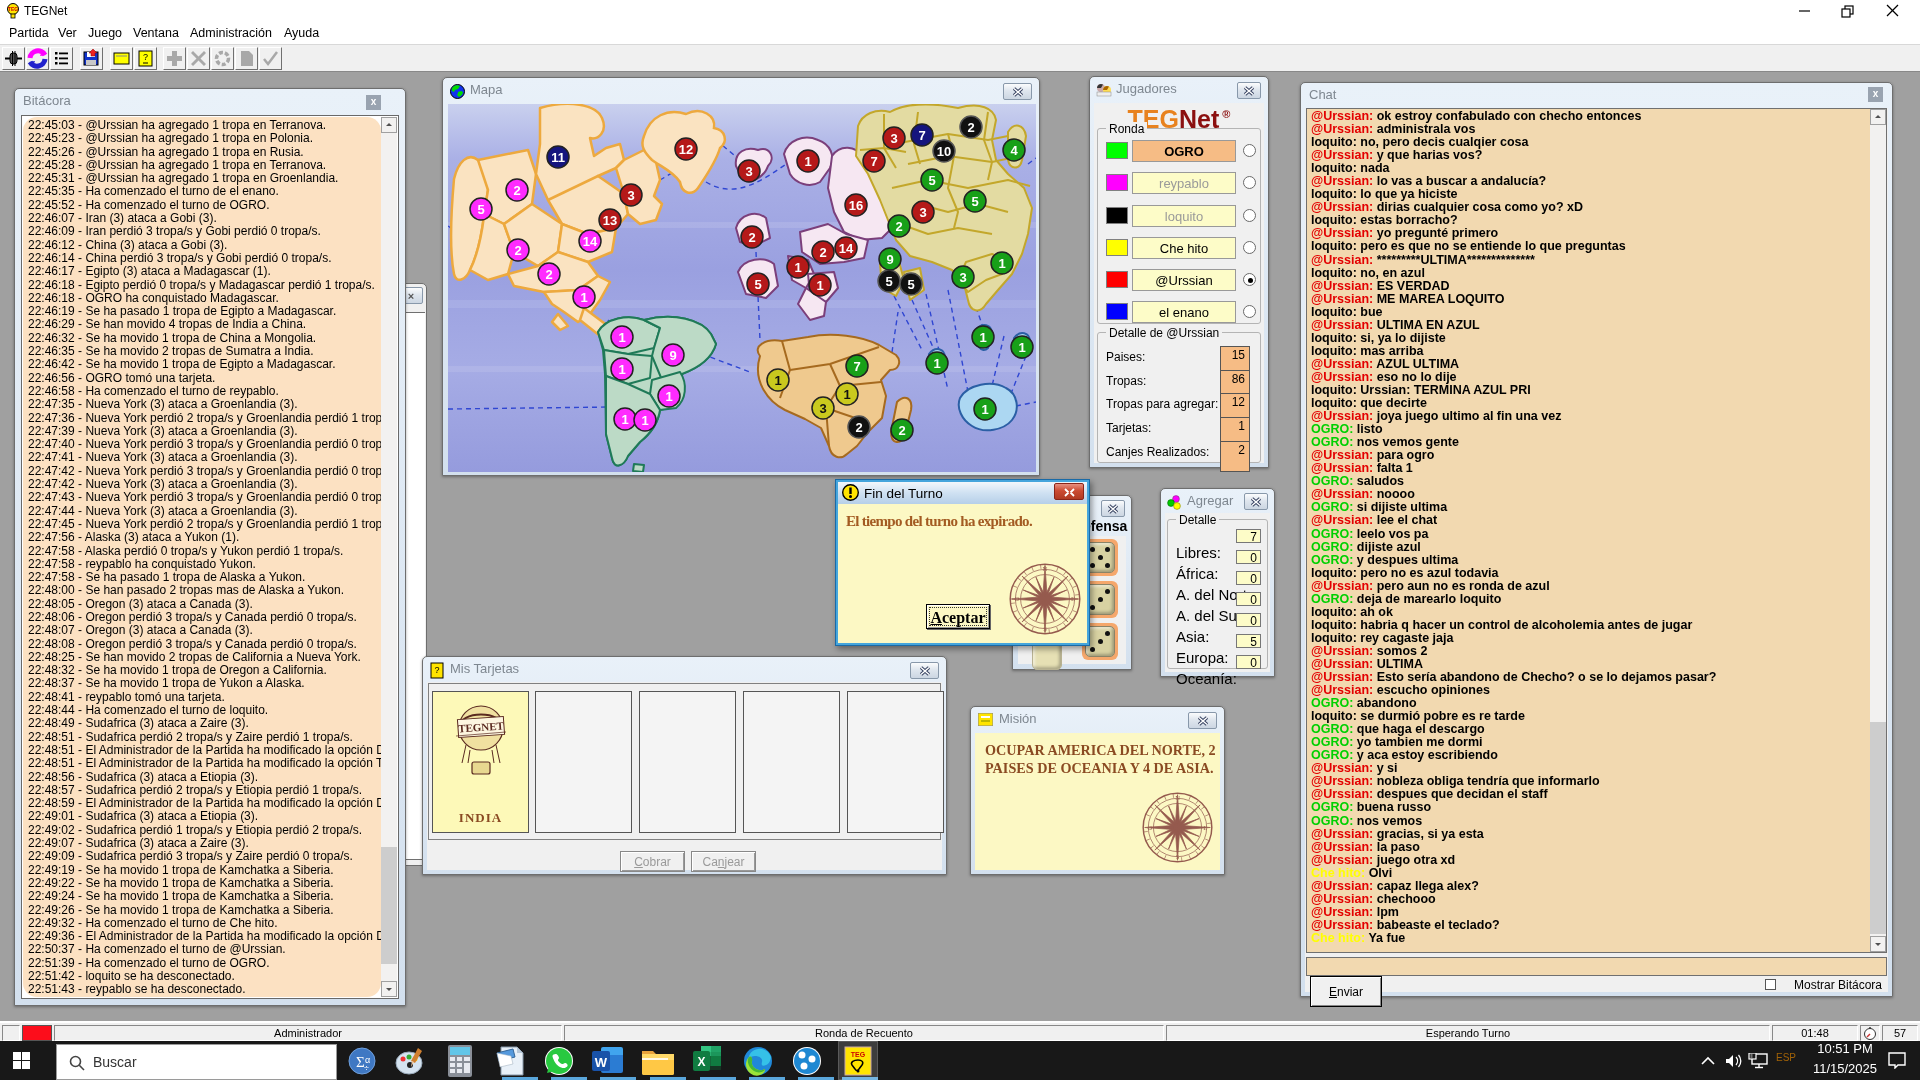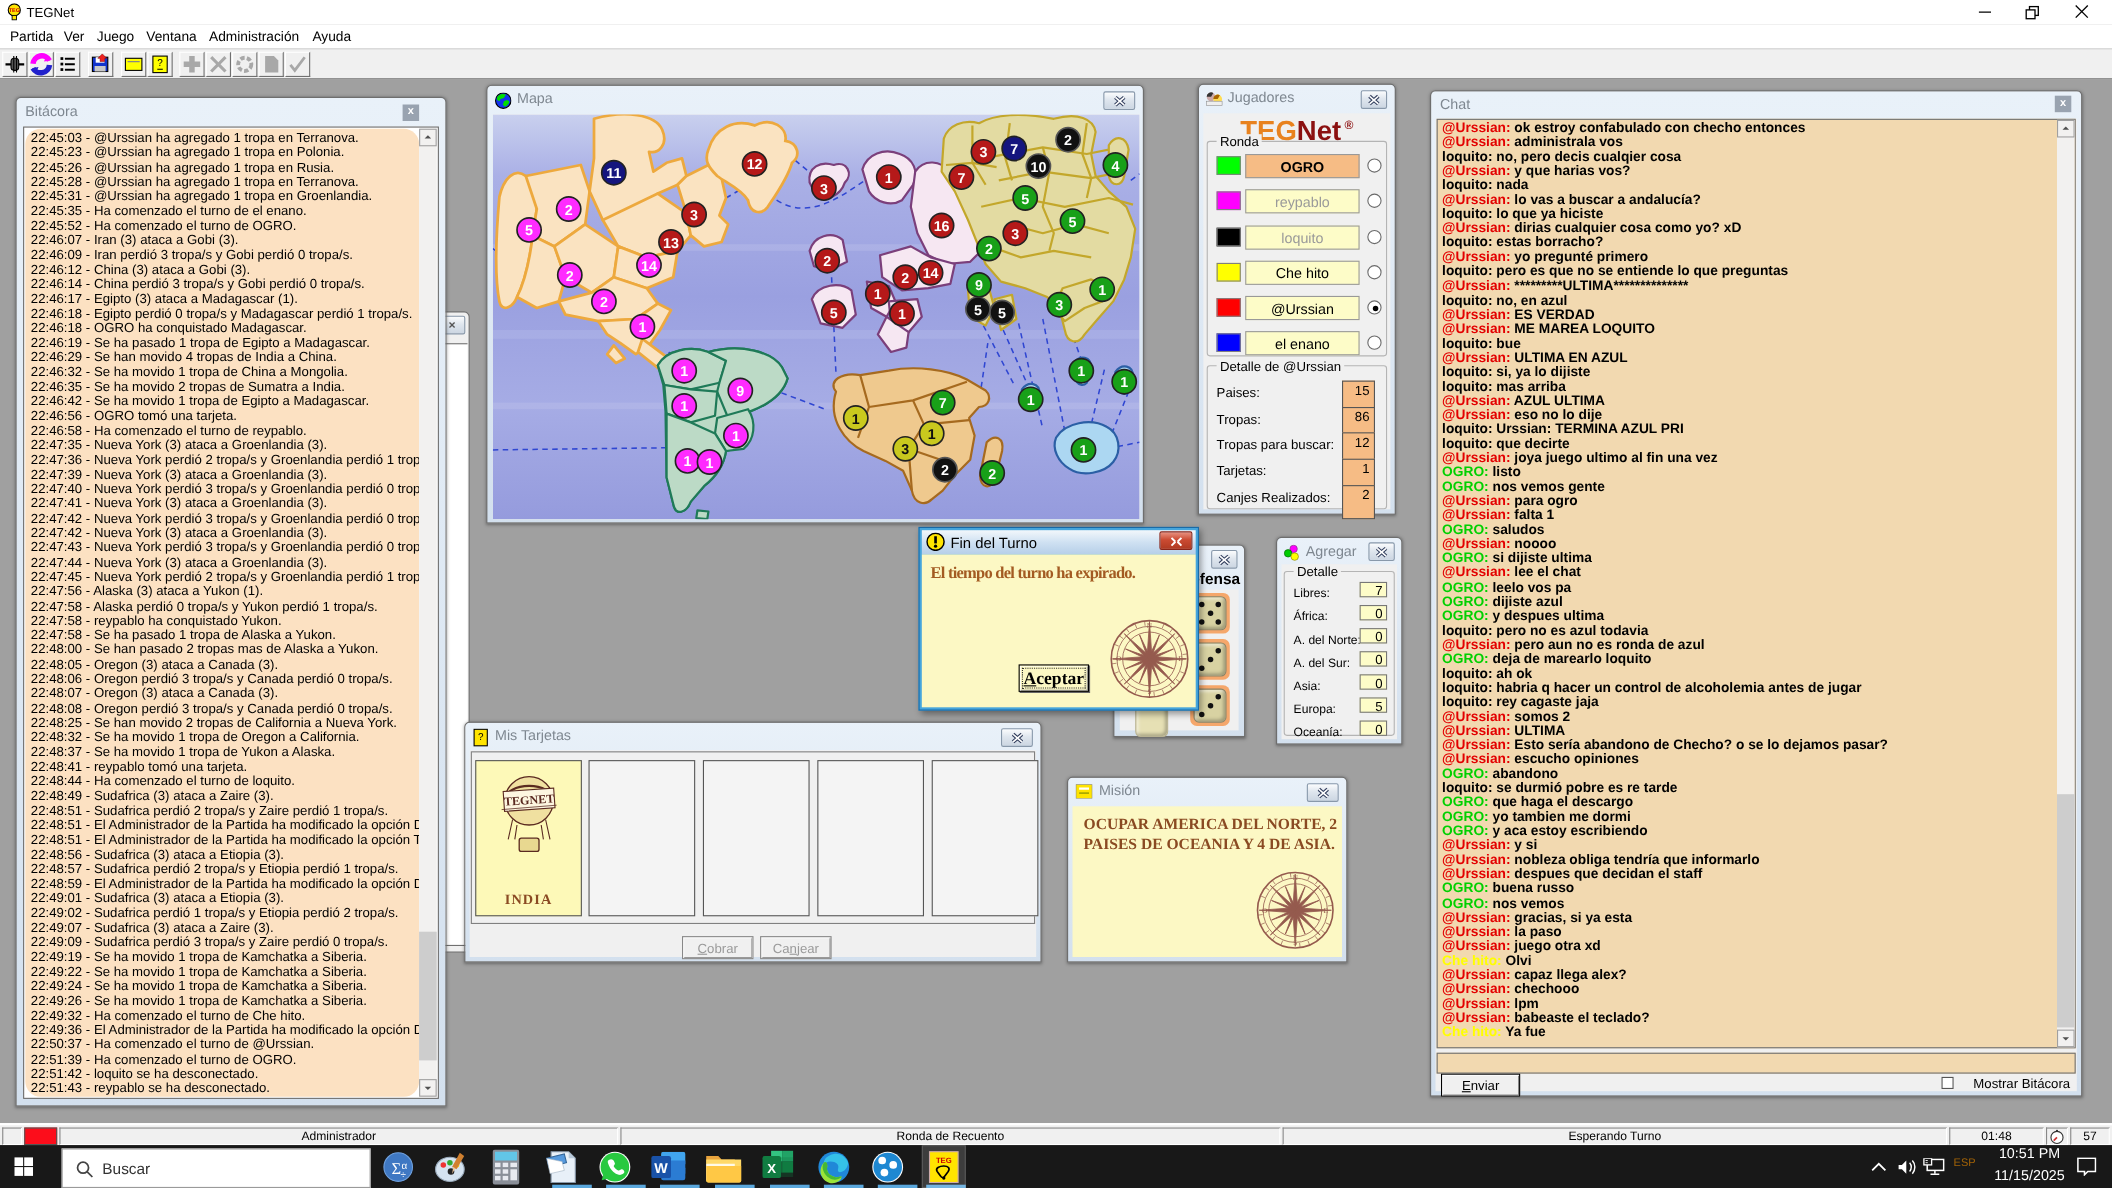--- a/index.html
+++ b/index.html
@@ -27,21 +27,21 @@
 .sba svg{position:absolute;left:-1px;top:-1px;}
 .prow{position:absolute;left:8px;right:4px;height:22px;}
 .sw{position:absolute;left:0;top:2px;width:22px;height:17px;border:1px solid #808080;}
 .pname{position:absolute;left:26px;right:20px;top:0;height:22px;background:#fdfcc8;border:1px solid #999;text-align:center;font-size:13px;line-height:21px;color:#000;}
 .radio{position:absolute;right:0;top:4px;width:13px;height:13px;border-radius:50%;background:#fff;border:1px solid #6a6a6a;}
 .radio.sel::after{content:"";position:absolute;left:3.5px;top:3.5px;width:5px;height:5px;border-radius:50%;background:#000;}
 .drow{position:absolute;left:8px;right:8px;height:18px;font-size:12px;color:#000;}
 .drow span{position:absolute;left:0;top:2px;}
 .dval{position:absolute;right:2px;top:-2px;width:30px;height:31px;background:#f6bc85;border:1px solid #555;text-align:right;font-size:12px;line-height:16px;padding-right:4px;}
 .arow{position:absolute;left:8px;right:6px;height:16px;font-size:12px;color:#000;}
-.arow span{position:absolute;left:0;top:5px;font-size:11px;}
+.arow span{position:absolute;left:0;top:15px;font-size:15px;}
 .aval{position:absolute;right:0;top:0;width:25px;height:14px;background:#fdfcc8;border:1px solid #777;text-align:right;font-size:12px;line-height:14px;padding-right:3px;}
 .dieh{position:absolute;width:36px;height:37px;background:#f5a76b;border-radius:6px;}
 .die{position:absolute;left:3px;top:3px;width:30px;height:31px;background:#d8d2a2;border:1px solid #8a8468;border-radius:5px;box-shadow:inset -2px -2px 3px rgba(0,0,0,.25),inset 2px 2px 3px rgba(255,255,255,.5);}
 .die i{position:absolute;width:5px;height:5px;border-radius:50%;background:#111;}
 .card{position:absolute;top:9px;width:97px;height:142px;background:#f4f4f4;border:1px solid #555;}
 .gbtn{position:absolute;top:169px;width:65px;height:21px;background:#f0f0f0;border:1px solid #888;box-shadow:inset 1px 1px 0 #fff,inset -1px -1px 0 #999;font-size:12px;color:#9a9a9a;font-family:inherit;}
 </style></head>
 <body>
 <div id="titlebar">
   <svg width="15" height="16" viewBox="0 0 15 16" style="position:absolute;left:6px;top:3px">
@@ -428,21 +428,21 @@
       <div class="lab">Detalle de @Urssian</div>
       <div class="drow" style="top:15px">
           <span>Paises:</span>
           <div class="dval">15</div>
         </div>
       <div class="drow" style="top:39px">
           <span>Tropas:</span>
           <div class="dval">86</div>
         </div>
       <div class="drow" style="top:62px">
-          <span>Tropas para buscar:</span>
+          <span>Tropas para agregar:</span>
           <div class="dval">12</div>
         </div>
       <div class="drow" style="top:86px">
           <span>Tarjetas:</span>
           <div class="dval">1</div>
         </div>
       <div class="drow" style="top:110px">
           <span>Canjes Realizados:</span>
           <div class="dval">2</div>
         </div>
@@ -529,21 +529,21 @@
           </div>
         <div class="sba" style="bottom:0">
             <svg width="16" height="16">
               <path d="M5 7l3 3 3-3z" fill="#505050"></path>
             </svg>
           </div>
         <div style="position:absolute;left:0;width:16px;top:613px;height:212px;background:#cdcdcd;"></div>
       </div>
     </div>
     <div style="position:absolute;left:1px;top:849px;right:1px;height:19px;border:1px solid #707070;background:#f2d9b0;"></div>
-    <button style="position:absolute;left:5px;top:868px;width:72px;height:21px;background:#f0f0f0;border:1px solid #000;box-shadow:inset 1px 1px 0 #fff,inset -1px -1px 0 #888;font-size:12px;font-family:inherit;"><u>E</u>nviar</button>
+    <button style="position:absolute;left:5px;top:868px;width:72px;height:31px;background:#f0f0f0;border:1px solid #000;box-shadow:inset 1px 1px 0 #fff,inset -1px -1px 0 #888;font-size:12px;font-family:inherit;"><u>E</u>nviar</button>
     <div style="position:absolute;right:112px;top:871px;width:11px;height:11px;background:#fff;border:1px solid #555;"></div>
     <span style="position:absolute;right:6px;top:870px;font-size:12px;">Mostrar Bitácora</span>
   </div>
 </div>
 
 <div class="win" style="left:442px;top:77px;width:598px;height:399px;">
   <svg width="15" height="15" viewBox="0 0 15 15" style="position:absolute;left:7px;top:6px">
       <circle cx="7.5" cy="7.5" r="7" fill="#1133ee" stroke="#000"></circle>
       <path d="M3 3c2-2 5-2 7-1l-2 3-3 1-1 2-2-1c-.5-2 0-3 1-4z" fill="#00dd00"></path>
       <path d="M8 8l3-1 2 1c0 2-2 4-4 5l-2-2 1-2z" fill="#00dd00"></path>

